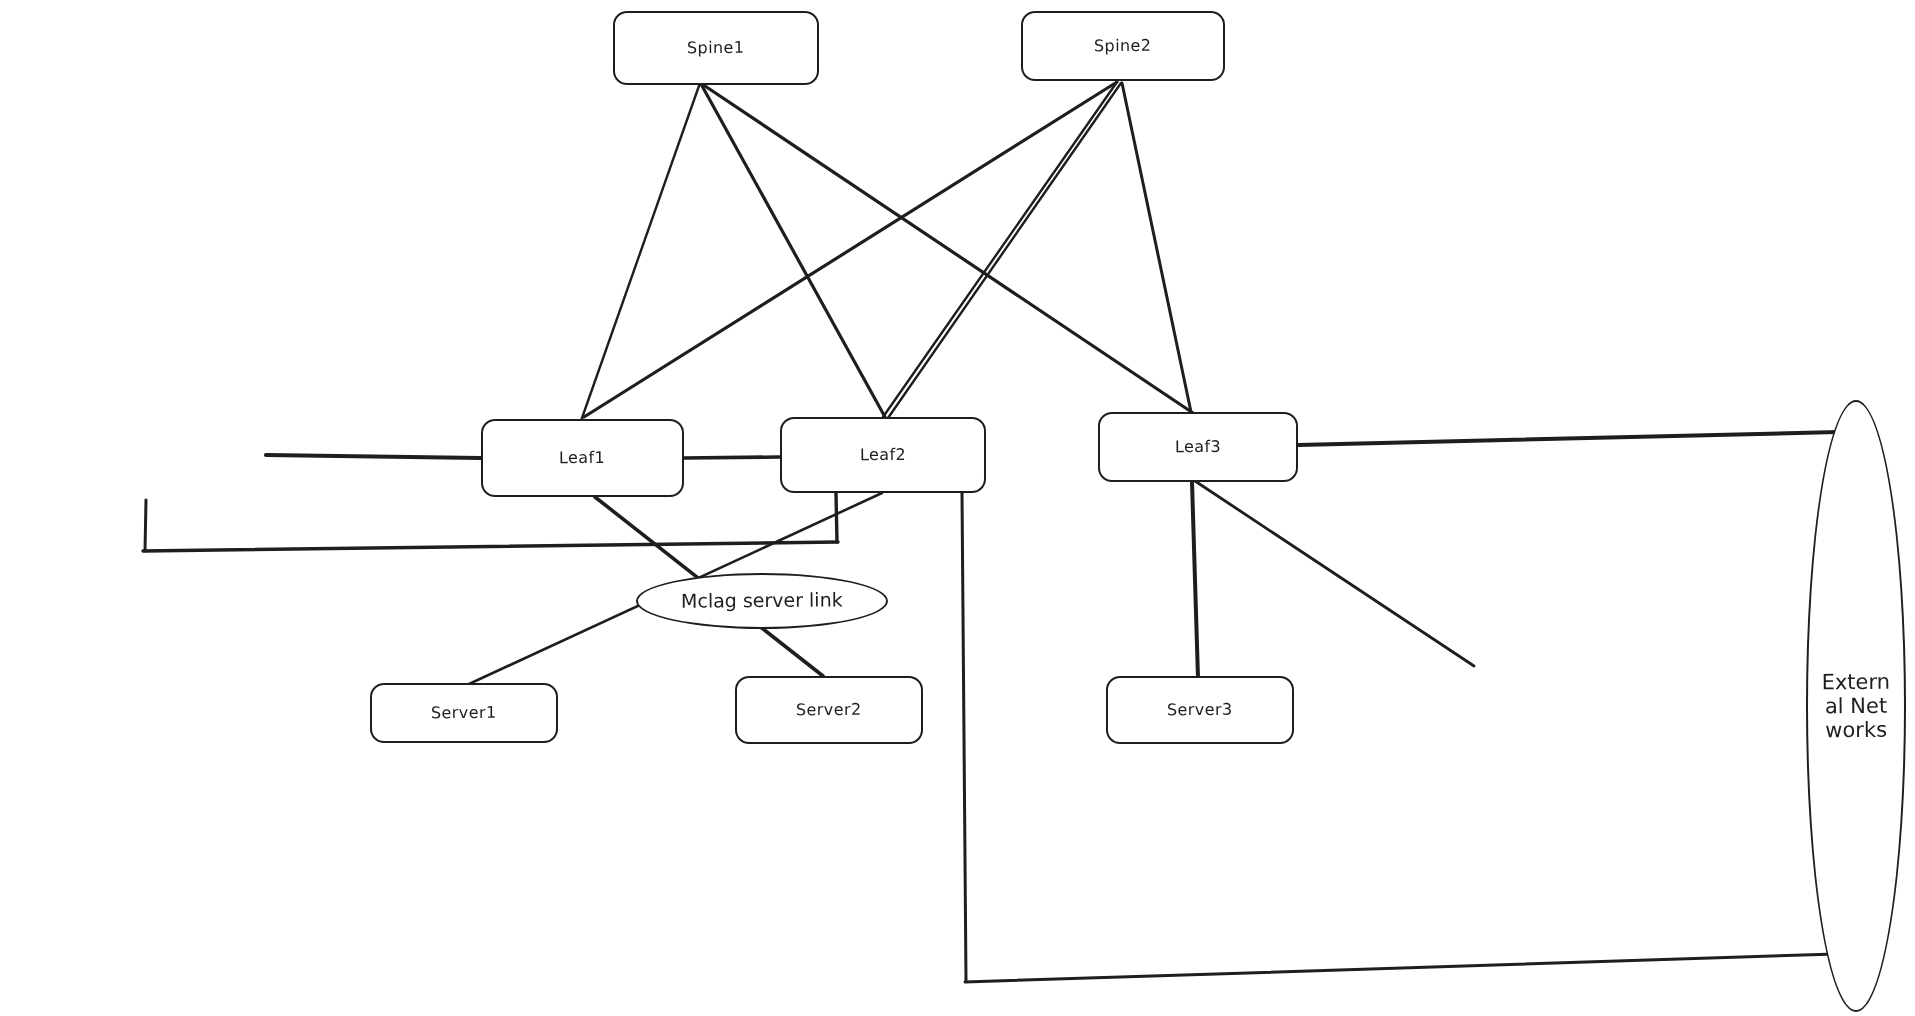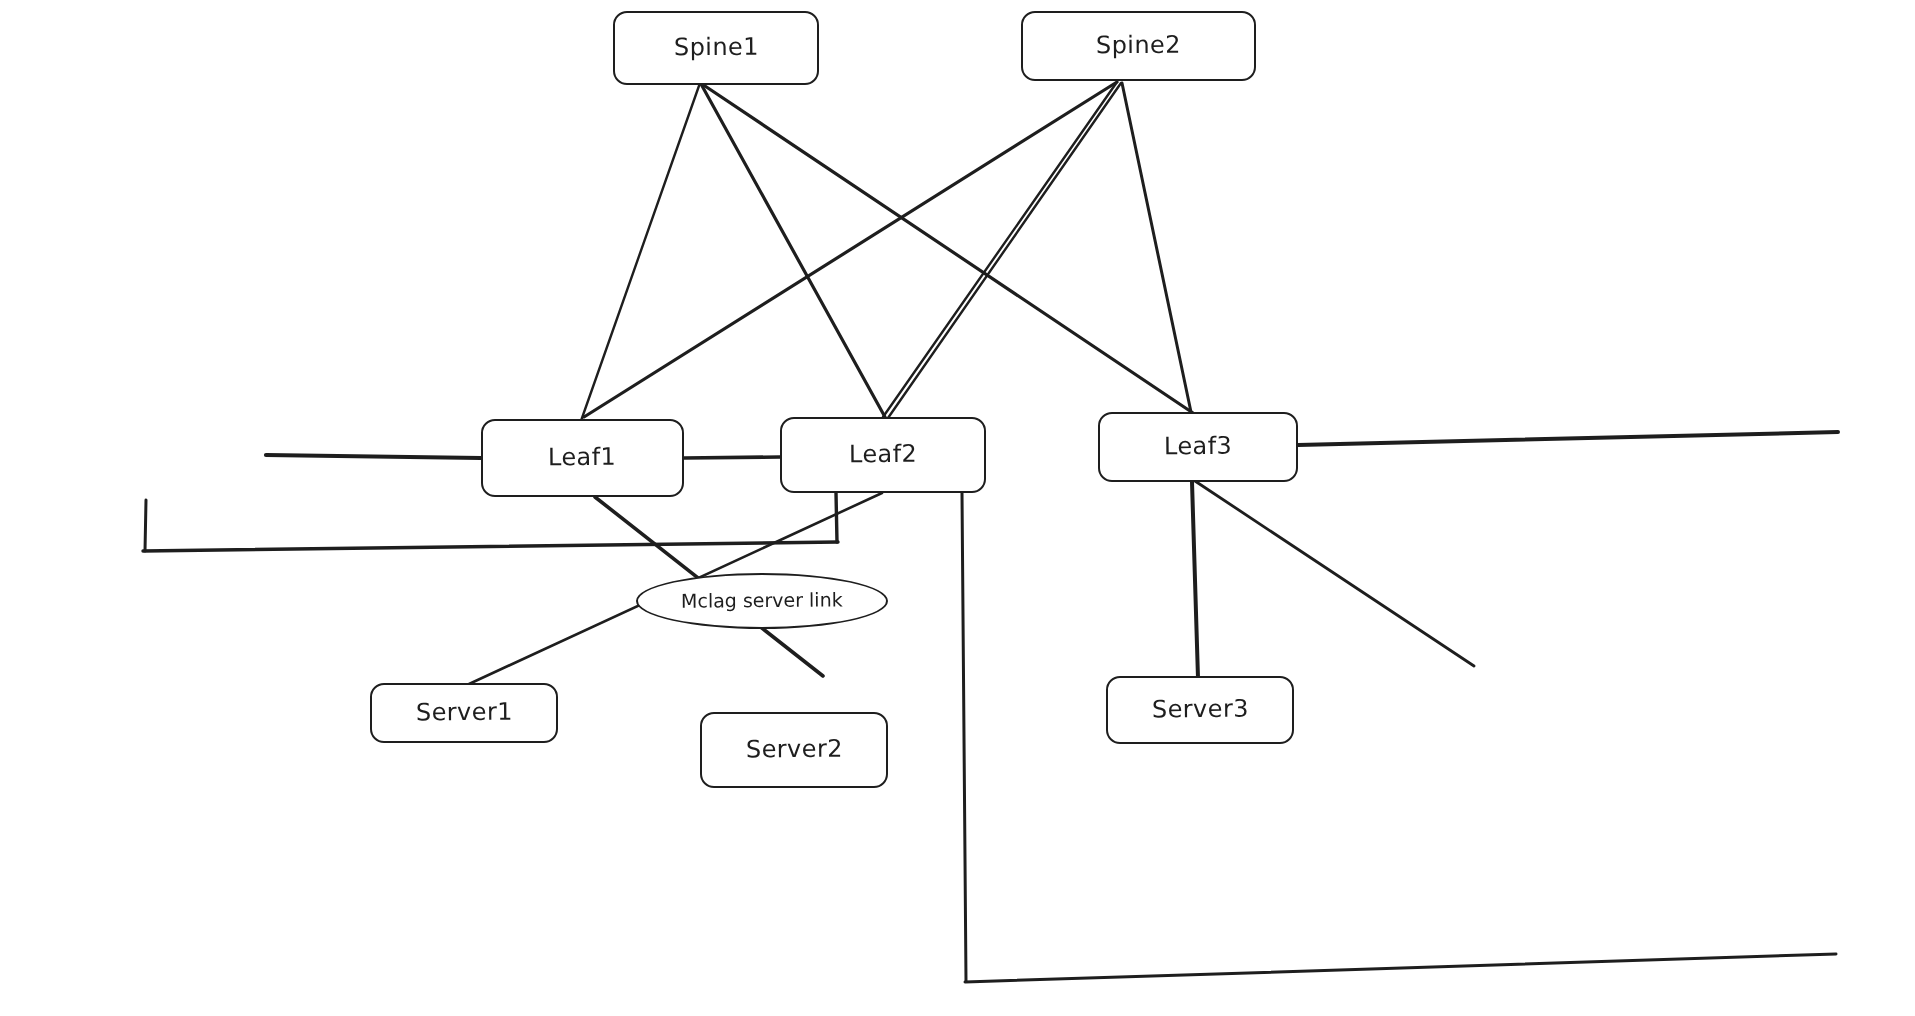--- a/index.html
+++ b/index.html
@@ -28,21 +28,21 @@
     position: absolute;
     box-sizing: border-box;
     border: 2.6px solid #1e1e1e;
     border-radius: 14px;
     background: #ffffff;
     display: flex;
     align-items: center;
     justify-content: center;
     text-align: center;
     color: #1e1e1e;
-    font-size: 24px;
+    font-size: 16px;
     letter-spacing: 0.4px;
     z-index: 3;
   }
   .node-label {
     display: block;
     line-height: 1.15;
     transform: rotate(-0.45deg);
   }
   .cylinder {
     position: absolute;
@@ -118,48 +118,51 @@
 
       <path stroke-width="4.0" d="M 1298 445 L 1838 432"></path>
 
     </g>
   </svg>
 
   <div class="node" style="left:613px; top:11px; width:206px; height:74px;">
     <span class="node-label">Spine1</span>
   </div>
 
-  <div class="node" style="left:1021px; top:11px; width:235px; height:70px;">
+  <div class="node" style="left:1021px; top:11px; width:204px; height:70px;">
     <span class="node-label">Spine2</span>
   </div>
 
 
   <div class="node" style="left:481px; top:419px; width:203px; height:78px;">
     <span class="node-label">Leaf1</span>
   </div>
 
   <div class="node" style="left:780px; top:417px; width:206px; height:76px;">
     <span class="node-label">Leaf2</span>
   </div>
 
   <div class="node" style="left:1098px; top:412px; width:200px; height:70px;">
     <span class="node-label">Leaf3</span>
   </div>
 
   <div class="node" style="left:370px; top:683px; width:188px; height:60px;">
     <span class="node-label">Server1</span>
   </div>
 
-  <div class="node" style="left:700px; top:676px; width:188px; height:76px;margin-top:36px;">
+  <div class="node" style="left:735px; top:676px; width:188px; height:68px;">
     <span class="node-label">Server2</span>
   </div>
 
   <div class="node" style="left:1106px; top:676px; width:188px; height:68px;">
     <span class="node-label">Server3</span>
   </div>
 
 
+  <div class="cylinder" style="left:1806px; top:400px; width:100px; height:612px;">
+    <span class="node-label word-break">External Networks</span>
+  </div>
 
   <div class="ellipse-label" style="left:636px; top:573px; width:252px; height:56px;">
     <span class="node-label">Mclag server link</span>
   </div>
 
 </div>
 
 </body></html>

